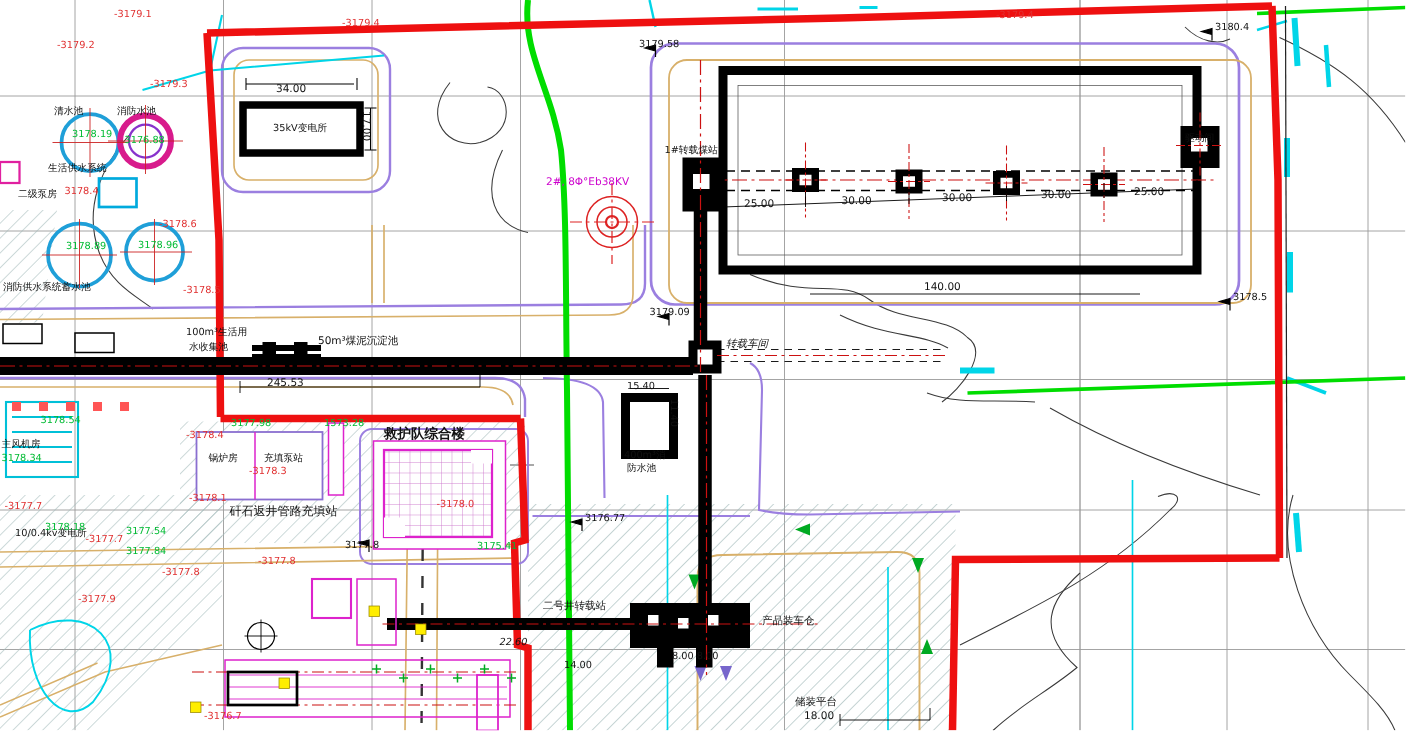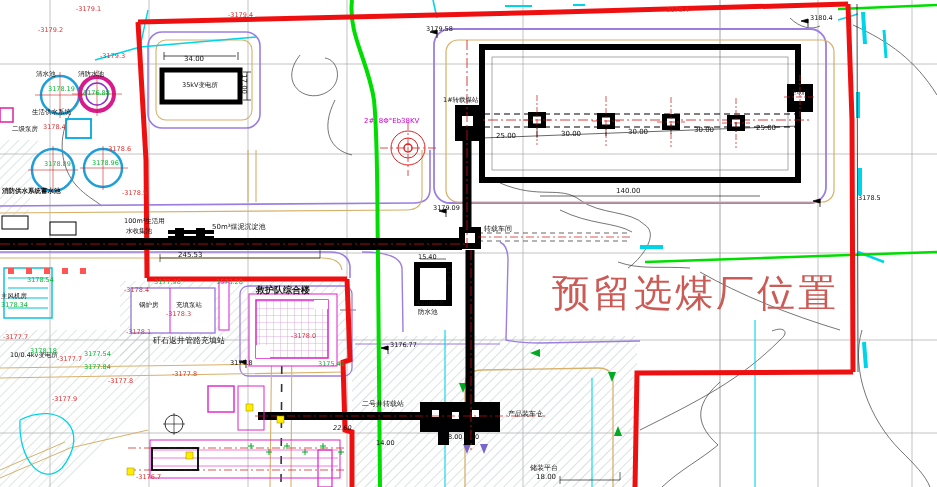--- a/index.html
+++ b/index.html
@@ -275,34 +275,33 @@
   <g stroke="#000" stroke-width="0.6">
     <path d="M482,140 V132 M537,138 V128 M606,136 V126 M671,134 V124 M736,132 V122 M798,130 V120"></path>
     <path d="M482,138 L798,126"></path>
     <path d="M540,196 H760"></path>
     <path d="M160,258 H320 M160,254 V262 M320,250 V258"></path>
     <path d="M560,480 H620 M560,476 V484 M620,472 V480"></path>
   </g>
 </svg>
 
 <div id="labels">
-      <span style="left: 552px; top: 274px; color: rgb(204, 90, 85); font-size: 38px; letter-spacing: 3px;">预留选煤厂位置</span>
       <span style="left: 182px; top: 82px; color: rgb(17, 17, 17); font-size: 6.5px;">35kV变电所</span>
       <span style="left: 36px; top: 71px; color: rgb(17, 17, 17); font-size: 6.5px;">清水池</span>
       <span style="left: 78px; top: 71px; color: rgb(17, 17, 17); font-size: 6.5px;">消防水池</span>
       <span style="left: 32px; top: 109px; color: rgb(17, 17, 17); font-size: 6.5px;">生活供水系统</span>
       <span style="left: 12px; top: 126px; color: rgb(17, 17, 17); font-size: 6.5px;">二级泵房</span>
-      <span style="left: 2px; top: 188px; color: rgb(17, 17, 17); font-size: 6.5px; font-weight: bold;">消防供水系统蓄水池</span>
+      <span style="left: 2px; top: 188px; color: rgb(17, 17, 17); font-size: 6.5px;">消防供水系统蓄水池</span>
       <span style="left: 1px; top: 293px; color: rgb(17, 17, 17); font-size: 6.5px;">主风机房</span>
       <span style="left: 256px; top: 286px; color: rgb(17, 17, 17); font-size: 9px; font-weight: bold;">救护队综合楼</span>
       <span style="left: 153px; top: 337px; color: rgb(17, 17, 17); font-size: 8px;">矸石返井管路充填站</span>
       <span style="left: 139px; top: 302px; color: rgb(17, 17, 17); font-size: 6.5px;">锅炉房</span>
       <span style="left: 176px; top: 302px; color: rgb(17, 17, 17); font-size: 6.5px;">充填泵站</span>
       <span style="left: 10px; top: 352px; color: rgb(17, 17, 17); font-size: 6.5px;">10/0.4kv变电所</span>
-      <span style="left: 484px; top: 226px; color: rgb(17, 17, 17); font-size: 7px;">转载车间</span>
+      <span style="left: 484px; top: 226px; color: rgb(17, 17, 17); font-size: 7px; font-style: italic;">转载车间</span>
       <span style="left: 443px; top: 97px; color: rgb(17, 17, 17); font-size: 6.5px;">1#转载煤站</span>
       <span style="left: 790px; top: 89px; color: rgb(17, 17, 17); font-size: 6.5px;">驱动间</span>
       <span style="left: 362px; top: 401px; color: rgb(17, 17, 17); font-size: 7px;">二号井转载站</span>
       <span style="left: 508px; top: 411px; color: rgb(17, 17, 17); font-size: 7px;">产品装车仓</span>
       <span style="left: 530px; top: 465px; color: rgb(17, 17, 17); font-size: 7px;">储装平台</span>
       <span style="left: 416px; top: 300px; color: rgb(17, 17, 17); font-size: 6.5px;">400m³消</span>
       <span style="left: 418px; top: 309px; color: rgb(17, 17, 17); font-size: 6.5px;">防水池</span>
       <span style="left: 212px; top: 224px; color: rgb(17, 17, 17); font-size: 7px;">50m³煤泥沉淀池</span>
       <span style="left: 124px; top: 218px; color: rgb(17, 17, 17); font-size: 6.5px;">100m³生活用</span>
       <span style="left: 126px; top: 228px; color: rgb(17, 17, 17); font-size: 6.5px;">水收集池</span>
@@ -318,21 +317,21 @@
       <span style="left: 178px; top: 252px; color: rgb(17, 17, 17); font-size: 7px;">245.53</span>
       <span style="left: 418px; top: 254px; color: rgb(17, 17, 17); font-size: 6.5px;">15.40</span>
       <span style="left: 452px; top: 266px; color: rgb(17, 17, 17); font-size: 6.5px; transform: rotate(90deg);">11.40</span>
       <span style="left: 333px; top: 425px; color: rgb(17, 17, 17); font-size: 6.5px; font-style: italic;">22.60</span>
       <span style="left: 376px; top: 440px; color: rgb(17, 17, 17); font-size: 6.5px;">14.00</span>
       <span style="left: 448px; top: 434px; color: rgb(17, 17, 17); font-size: 6.5px;">8.00 8.00</span>
       <span style="left: 536px; top: 474px; color: rgb(17, 17, 17); font-size: 7px;">18.00</span>
       <span style="left: 426px; top: 26px; color: rgb(17, 17, 17); font-size: 6.5px;">3179.58</span>
       <span style="left: 433px; top: 205px; color: rgb(17, 17, 17); font-size: 6.5px;">3179.09</span>
       <span style="left: 810px; top: 15px; color: rgb(17, 17, 17); font-size: 6.5px;">3180.4</span>
-      <span style="left: 822px; top: 195px; color: rgb(17, 17, 17); font-size: 6.5px; padding-left: 36px;">3178.5</span>
+      <span style="left: 822px; top: 195px; color: rgb(17, 17, 17); font-size: 6.5px;">3178.5</span>
       <span style="left: 390px; top: 342px; color: rgb(17, 17, 17); font-size: 6.5px;">3176.77</span>
       <span style="left: 230px; top: 360px; color: rgb(17, 17, 17); font-size: 6.5px;">3177.8</span>
       <span style="left: 76px; top: 6px; color: rgb(224, 48, 48); font-size: 6.5px;">-3179.1</span>
       <span style="left: 38px; top: 27px; color: rgb(224, 48, 48); font-size: 6.5px;">-3179.2</span>
       <span style="left: 100px; top: 53px; color: rgb(224, 48, 48); font-size: 6.5px;">-3179.3</span>
       <span style="left: 228px; top: 12px; color: rgb(224, 48, 48); font-size: 6.5px;">-3179.4</span>
       <span style="left: 664px; top: 7px; color: rgb(224, 48, 48); font-size: 6.5px;">-3179.4</span>
       <span style="left: 106px; top: 146px; color: rgb(224, 48, 48); font-size: 6.5px; text-align: center;">-3178.6</span>
       <span style="left: 122px; top: 190px; color: rgb(224, 48, 48); font-size: 6.5px;">-3178.5</span>
       <span style="left: 43px; top: 124px; color: rgb(224, 48, 48); font-size: 6.5px;">3178.4</span>

